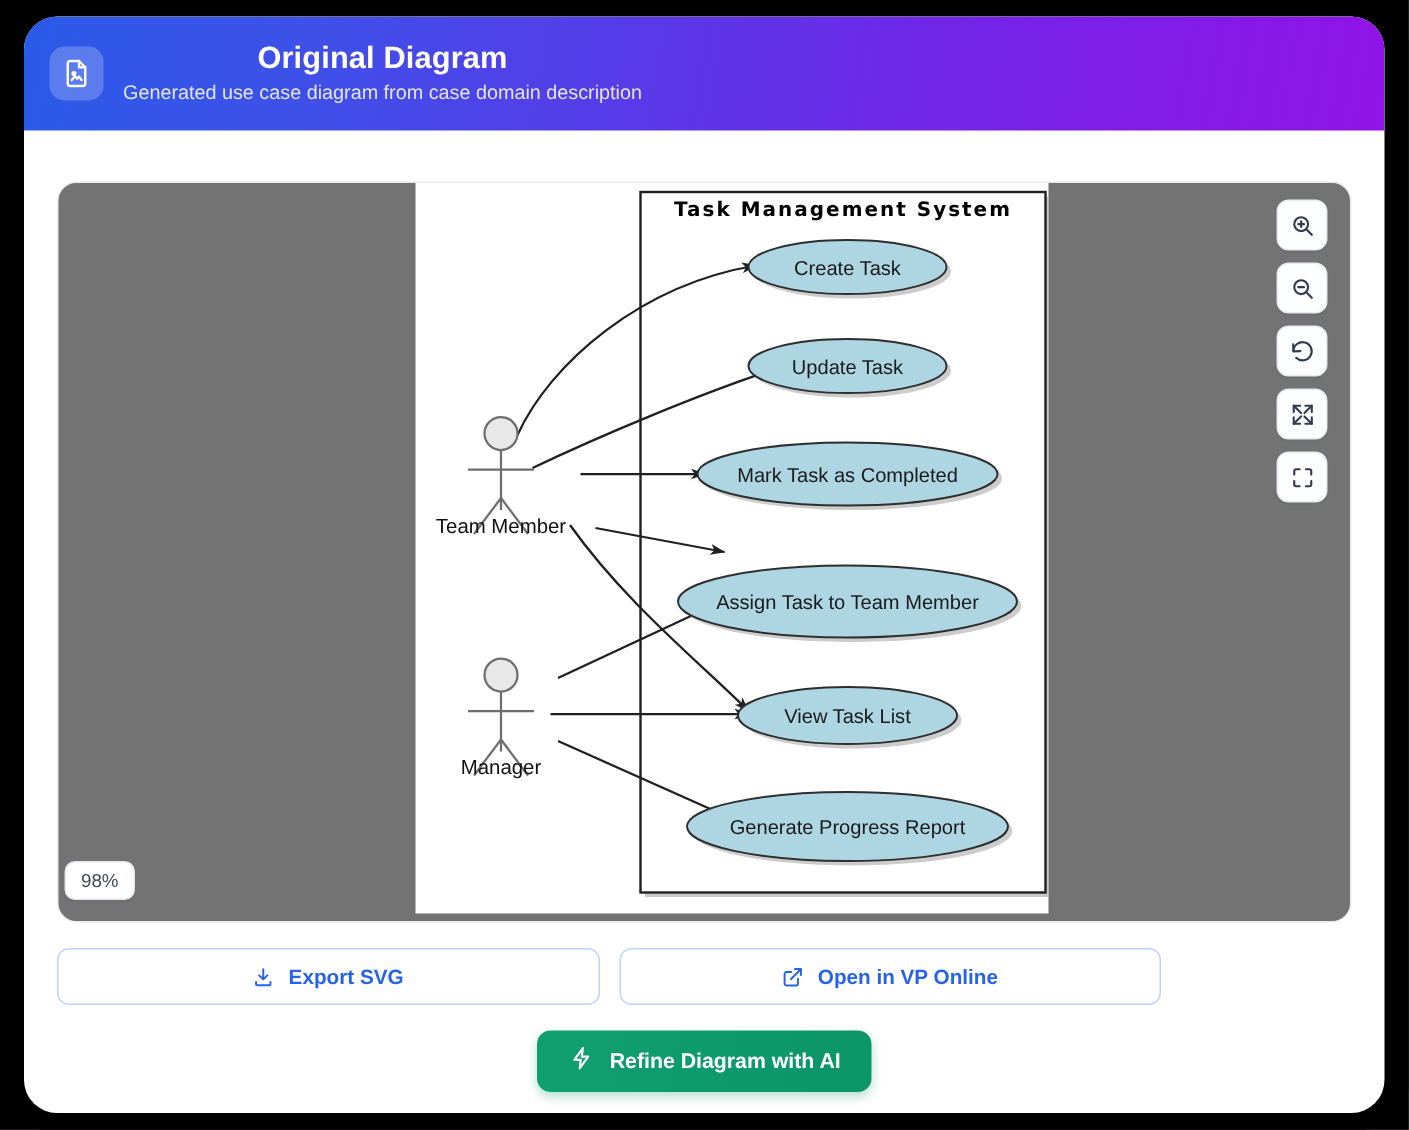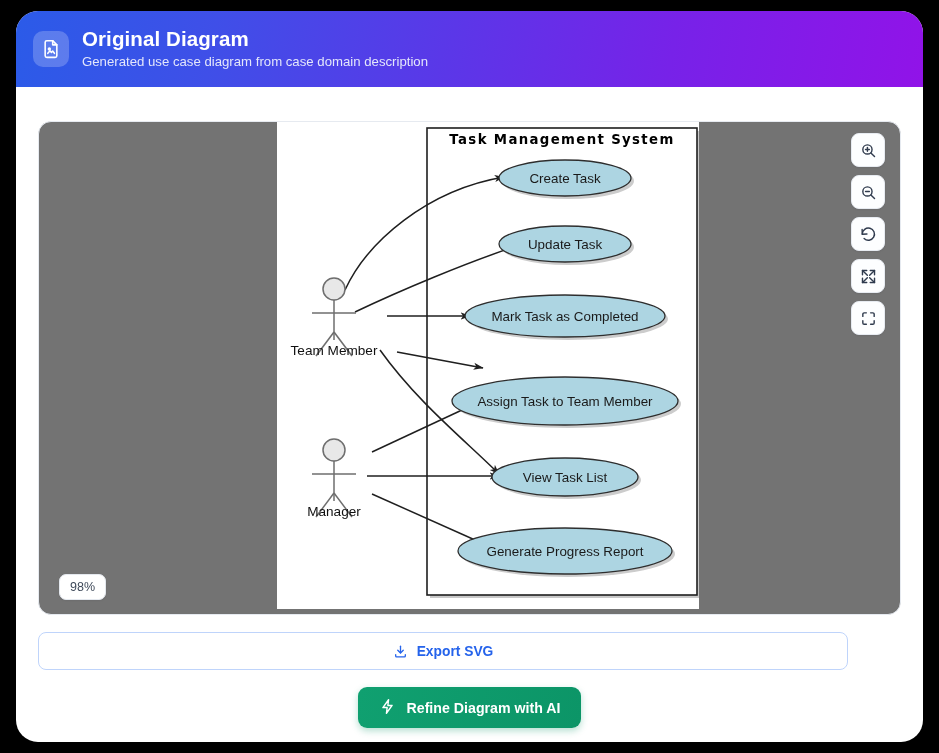--- a/index.html
+++ b/index.html
@@ -48,20 +48,21 @@
     display: flex; align-items: center; justify-content: center;
     flex: 0 0 auto;
   }
   #header-text { margin-left: 13px; }
   .hdr-title {
     color: #ffffff;
     font-size: 20.5px;
     font-weight: bold;
     letter-spacing: 0.1px;
     line-height: 24px;
+    text-align: center;
   }
   .hdr-sub {
     color: #E3E6FB;
     font-size: 13.2px;
     line-height: 18px;
     margin-top: 2px;
   }
 
   
   #body { position: relative; padding: 0; }
@@ -80,21 +81,21 @@
   #diagram-svg-area {
     position: absolute;
     left: 238px; top: 0px;
     width: 422px; height: 487px;
     background: #ffffff;
   }
 
   
   #zoom-badge {
     position: absolute;
-    left: 20px; bottom: 14px;
+    left: 4px; bottom: 14px;
     min-width: 44px;
     padding: 5px 10px;
     background: #ffffff;
     border: 1px solid #E4E8EE;
     border-radius: 7px;
     font-size: 12.5px;
     color: #3F4A5A;
     text-align: right;
     box-shadow: 0 1px 2px rgba(16,24,40,0.05);
   }
@@ -115,21 +116,21 @@
     display: flex; align-items: center; justify-content: center;
     box-shadow: 0 1px 2px rgba(16,24,40,0.06);
     cursor: pointer;
   }
   .tool-btn svg { display: block; }
 
   
   #footer-row {
     position: absolute;
     left: 22px; top: 545px;
-    width: 810px;
+    width: 736px;
     display: flex;
     gap: 13px;
   }
   .outline-btn {
     flex: 1 1 0;
     height: 38px;
     background: #ffffff;
     border: 1px solid #BFD4FB;
     border-radius: 8px;
     display: flex; align-items: center; justify-content: center;
@@ -346,20 +347,30 @@
         <div class="outline-btn">
           <span>
             <svg width="15" height="15" viewBox="0 0 24 24" fill="none" stroke="#2563EB" stroke-width="2.1" stroke-linecap="round" stroke-linejoin="round">
               <path d="M12 3.5v10.5"></path>
               <polyline points="7.6 10 12 14.3 16.4 10"></polyline>
               <path d="M4.3 17v2.2a1.4 1.4 0 0 0 1.4 1.4h12.6a1.4 1.4 0 0 0 1.4-1.4V17"></path>
             </svg>
           </span>
           <span>Export SVG</span>
         </div>
+        <div class="outline-btn">
+          <span>
+            <svg width="15" height="15" viewBox="0 0 24 24" fill="none" stroke="#2563EB" stroke-width="2.1" stroke-linecap="round" stroke-linejoin="round">
+              <path d="M17.5 13.6v5.2a1.9 1.9 0 0 1-1.9 1.9H5.2a1.9 1.9 0 0 1-1.9-1.9V8.4a1.9 1.9 0 0 1 1.9-1.9h5.2"></path>
+              <polyline points="14.4 3.3 20.7 3.3 20.7 9.6"></polyline>
+              <line x1="10.2" y1="13.8" x2="20.5" y2="3.5"></line>
+            </svg>
+          </span>
+          <span>Open in VP Online</span>
+        </div>
       </div>
 
       <div id="refine-row">
         <button id="refine-btn">
           <span>
             <svg width="17" height="17" viewBox="0 0 24 24" fill="none" stroke="#ffffff" stroke-width="2" stroke-linecap="round" stroke-linejoin="round">
               <polyline points="13.5 2.5 5.5 13.5 11.5 13.5 10.5 21.5 18.5 10.5 12.5 10.5 13.5 2.5"></polyline>
             </svg>
           </span>
           <span>Refine Diagram with AI</span>

